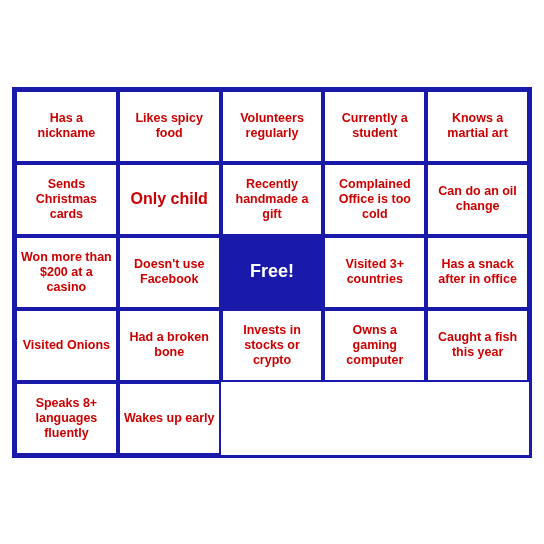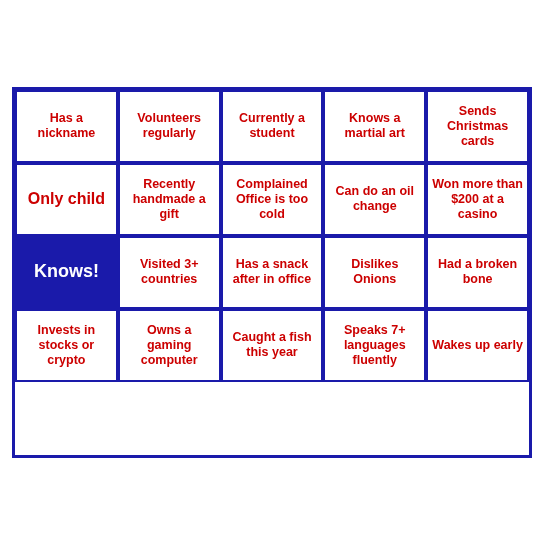--- a/index.html
+++ b/index.html
@@ -42,32 +42,34 @@
     }
     .bingo-cell.large-text {
       font-size: 16px;
     }
   </style>
 </head>
 <body>
 
 <div class="bingo-board">
     <div class="bingo-cell">Has a nickname</div>
+    <div class="bingo-cell">Likes spicy food</div>
     <div class="bingo-cell">Volunteers regularly</div>
     <div class="bingo-cell">Currently a student</div>
     <div class="bingo-cell">Knows a martial art</div>
     <div class="bingo-cell">Sends Christmas cards</div>
     <div class="bingo-cell large-text">Only child</div>
     <div class="bingo-cell">Recently handmade a gift</div>
     <div class="bingo-cell">Complained Office is too cold</div>
     <div class="bingo-cell">Can do an oil change</div>
     <div class="bingo-cell">Won more than $200 at a casino</div>
-    <div class="bingo-cell free">Knows!</div>
+    <div class="bingo-cell">Doesn't use Facebook</div>
+    <div class="bingo-cell free">Free!</div>
     <div class="bingo-cell">Visited 3+ countries</div>
     <div class="bingo-cell">Has a snack after in office</div>
-    <div class="bingo-cell">Dislikes Onions</div>
+    <div class="bingo-cell">Visited Onions</div>
     <div class="bingo-cell">Had a broken bone</div>
     <div class="bingo-cell">Invests in stocks or crypto</div>
     <div class="bingo-cell">Owns a gaming computer</div>
     <div class="bingo-cell">Caught a fish this year</div>
-    <div class="bingo-cell">Speaks 7+ languages fluently</div>
+    <div class="bingo-cell">Speaks 8+ languages fluently</div>
     <div class="bingo-cell">Wakes up early</div>
   </div>
 
 </body></html>

